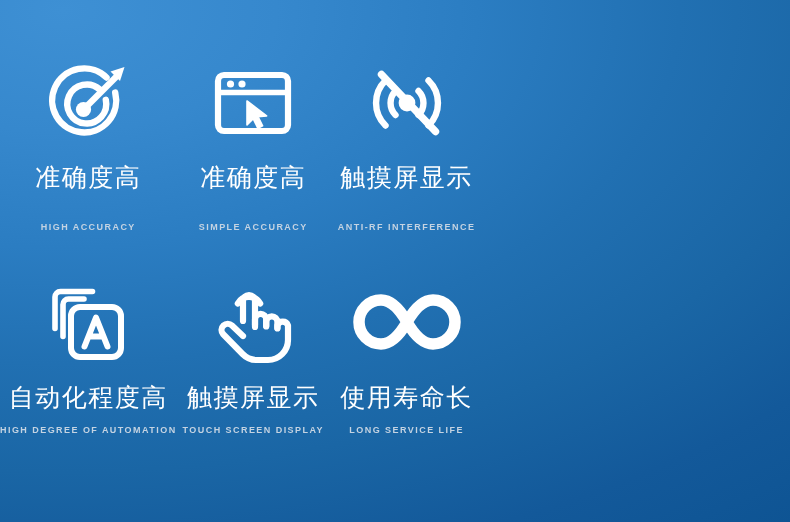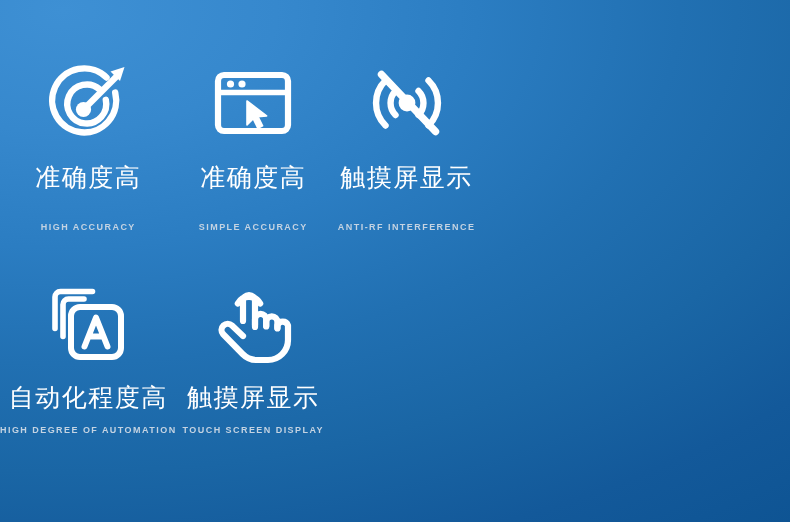--- a/index.html
+++ b/index.html
@@ -176,15 +176,30 @@
                      A 20 20 0 0 1 59.0 84.0 L 48.0 84.0
                      A 20 20 0 0 1 33.6 78.0 L 14.0 58.0
                      A 6.2 6.2 0 0 1 23.0 49.5 L 34.0 60.0"></path>
           </g>
         </svg>
       </div>
       <div class="feature-title">触摸屏显示</div>
       <div class="feature-subtitle">TOUCH SCREEN DISPLAY</div>
     </div>
 
+    <div class="feature-item row2">
+      <div class="feature-icon">
+        <svg width="108" height="72" viewBox="0 0 108 72" aria-hidden="true">
+          <path d="M 54 36
+                   C 46 22, 38 14, 28 14
+                   A 22 22 0 0 0 28 58
+                   C 38 58, 46 50, 54 36
+                   C 62 22, 70 14, 80 14
+                   A 22 22 0 0 1 80 58
+                   C 70 58, 62 50, 54 36 Z" fill="none" stroke="#ffffff" stroke-width="11.5" stroke-linejoin="round"></path>
+        </svg>
+      </div>
+      <div class="feature-title">使用寿命长</div>
+      <div class="feature-subtitle">LONG SERVICE LIFE</div>
+    </div>
 
   </div>
 </div>
 
 </body></html>

